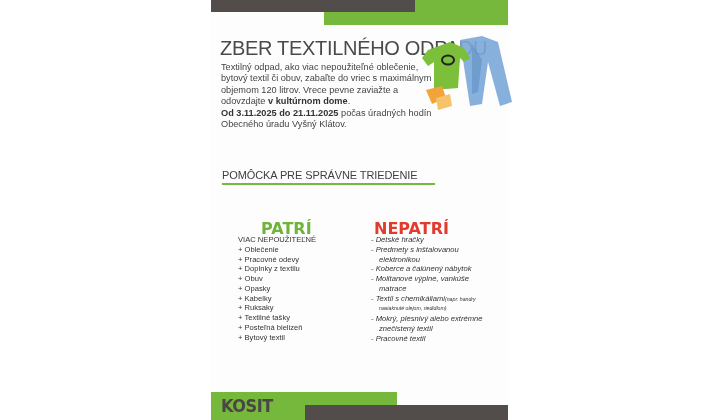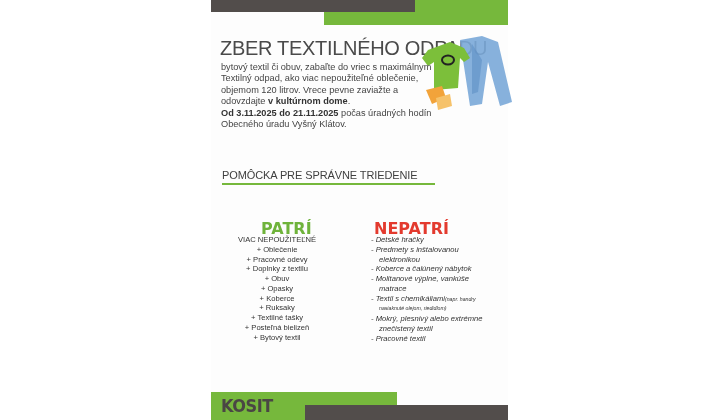--- a/index.html
+++ b/index.html
@@ -15,21 +15,21 @@
   .title { position:absolute; left:220px; top:37px; font-size:20px; color:#4a4a4a; letter-spacing:-0.3px; white-space:nowrap; }
   .intro { position:absolute; left:221px; top:62px; width:240px; font-size:9.2px; line-height:11.4px; color:#444; }
   .intro b { color:#333; }
   .img { position:absolute; left:420px; top:32px; width:100px; height:82px; }
   .subtitle { position:absolute; left:222px; top:169px; font-size:11px; color:#3f3f3f; letter-spacing:-0.1px; white-space:nowrap; }
   .subline { position:absolute; left:222px; top:183px; width:213px; height:2px; background:#76b83c; }
   .col-h { position:absolute; font-family:"DejaVu Sans", sans-serif; font-weight:bold; font-size:16px; }
   .col-h.yes { left:261px; top:219px; color:#6fb33b; }
   .col-h.no { left:374px; top:219px; color:#e33a2e;text-align:right; }
   .list { position:absolute; font-size:7.6px; line-height:9.75px; color:#333; margin:0; padding:0; list-style:none; white-space:nowrap; }
-  .list.yes { left:238px; top:235px;text-align:center; }
+  .list.yes { left:238px; top:235px; }
   .list.no { left:371px; top:235px;font-style:italic; }
   .list li { margin:0; padding:0; }
   .small { font-size:5.2px; }
   .indent { padding-left:8px !important; }
 </style>
 </head>
 <body>
 
 <div class="page"></div>
 <div class="bar top-dark"></div>
@@ -41,40 +41,40 @@
 <svg class="img" viewBox="0 0 100 82">
   <path d="M40 8 L62 4 L78 10 L92 70 L80 74 L68 30 L62 72 L50 74 Z" fill="#7aa8d8" opacity="0.9"></path>
   <path d="M52 12 L62 28 L58 60 L52 62 Z" fill="#5d8fc4" opacity="0.6"></path>
   <path d="M8 18 L30 10 L44 16 L50 26 L44 30 L40 26 L38 56 L14 58 L14 30 L8 34 L2 26 Z" fill="#7cbf3a"></path>
   <ellipse cx="28" cy="28" rx="6" ry="4.5" fill="none" stroke="#222" stroke-width="2"></ellipse>
   <path d="M6 58 L22 54 L26 66 L12 72 Z" fill="#f2a33a"></path>
   <path d="M16 66 L30 62 L32 74 L18 78 Z" fill="#f6c26a"></path>
 </svg>
 
 <div class="intro">
+  <div>Textilný odpad, ako viac nepoužiteľné oblečenie,</div>
   <div>bytový textil či obuv, zabaľte do vriec s maximálnym</div>
-  <div>Textilný odpad, ako viac nepoužiteľné oblečenie,</div>
   <div>objemom 120 litrov. Vrece pevne zaviažte a</div>
   <div><span>odovzdajte </span><b>v kultúrnom  dome</b><span>.</span></div>
   <div><b>Od 3.11.2025 do 21.11.2025</b><span> počas úradných hodín</span></div>
   <div>Obecného úradu Vyšný Klátov.</div>
 </div>
 
 <div class="subtitle">POMÔCKA PRE SPRÁVNE TRIEDENIE</div>
 <div class="subline"></div>
 
 <div class="col-h yes">PATRÍ</div>
 <ul class="list yes">
   <li>VIAC NEPOUŽITEĽNÉ</li>
   <li> + Oblečenie</li>
   <li> + Pracovné odevy</li>
   <li> + Doplnky z textilu</li>
   <li> + Obuv</li>
   <li> + Opasky</li>
-  <li> + Koberce</li>
+  <li> + Kabelky</li>
   <li> + Ruksaky</li>
   <li> + Textilné tašky</li>
   <li> + Posteľná bielizeň</li>
   <li> + Bytový textil</li>
 </ul>
 
 <div class="col-h no">NEPATRÍ</div>
 <ul class="list no">
   <li> -  Detské hračky</li>
   <li> -  Predmety s inštalovanou</li>

